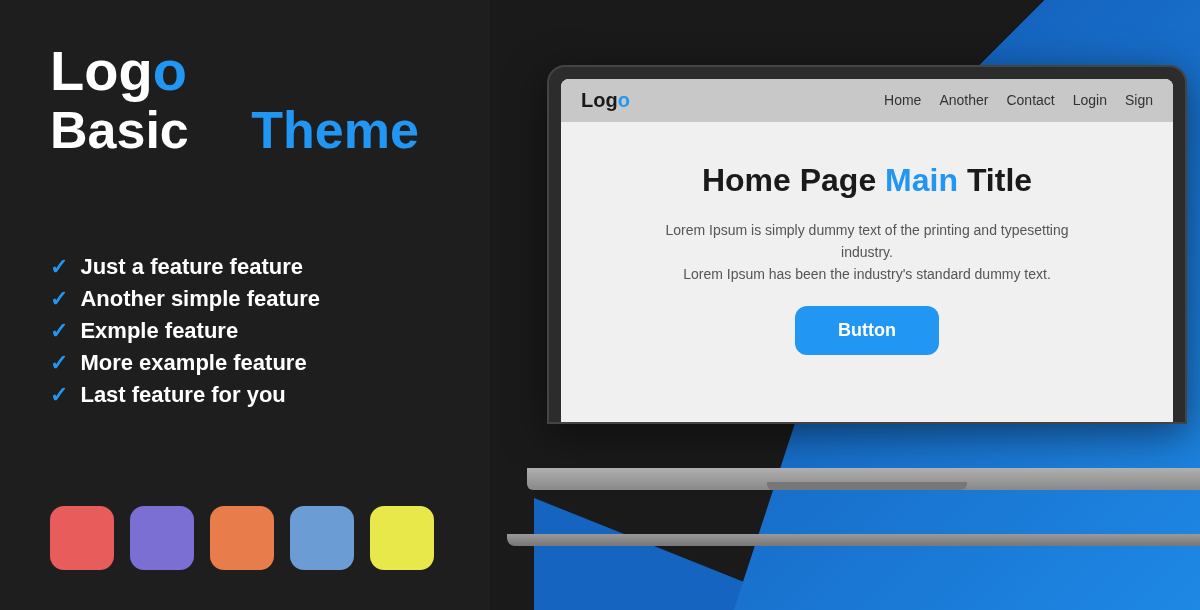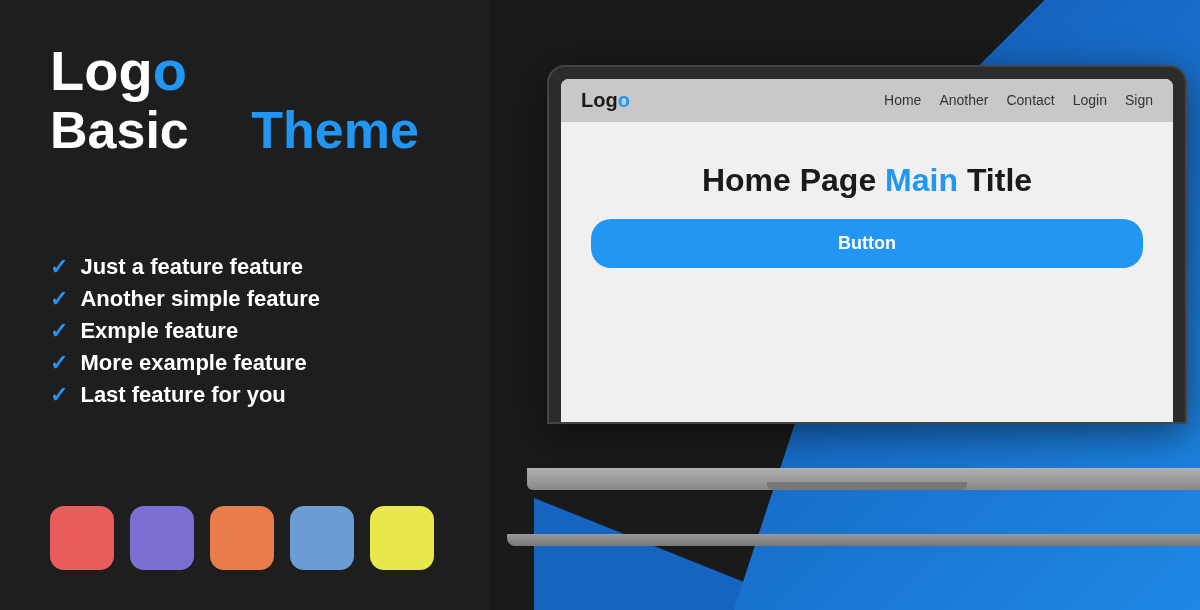--- a/index.html
+++ b/index.html
@@ -188,20 +188,21 @@
       justify-content: center;
     }
 
     .browser-content {
       background: #f0f0f0;
       padding: 40px 30px;
       text-align: center;
       min-height: 300px;
       display: flex;
       flex-direction: column;
+      align-items: center;
       gap: 20px;
     }
 
     .page-title {
       font-size: 32px;
       font-weight: 900;
       color: #1a1a1a;
     }
 
     .page-title span.blue {
@@ -212,21 +213,21 @@
       font-size: 14px;
       color: #555;
       line-height: 1.6;
       max-width: 420px;
     }
 
     .page-button {
       background: #2196f3;
       color: #fff;
       border: none;
-      border-radius: 20px;
+      border-radius: 12px;
       padding: 14px 43px;
       font-size: 18px;
       font-weight: 600;
       cursor: pointer;
     }
 
     .laptop-base {
       width: 680px;
       height: 22px;
       background: linear-gradient(to bottom, #b0b0b0, #888);
@@ -315,20 +316,24 @@
             <span>Contact</span>
             <span>Login</span>
             <span>Sign</span>
           </div>
         </div>
 
         <div class="browser-content">
           <div class="page-title">
             <span>Home Page </span><span class="blue">Main</span><span> Title</span>
           </div>
+          <div class="page-description">
+            <span>Lorem Ipsum is simply dummy text of the printing and typesetting industry.</span><br>
+            <span>Lorem Ipsum has been the industry's standard dummy text.</span>
+          </div>
           <button class="page-button">Button</button>
         </div>
 
       </div>
     </div>
     <div class="laptop-base"></div>
     <div class="laptop-foot"></div>
   </div>
 </div>
 

